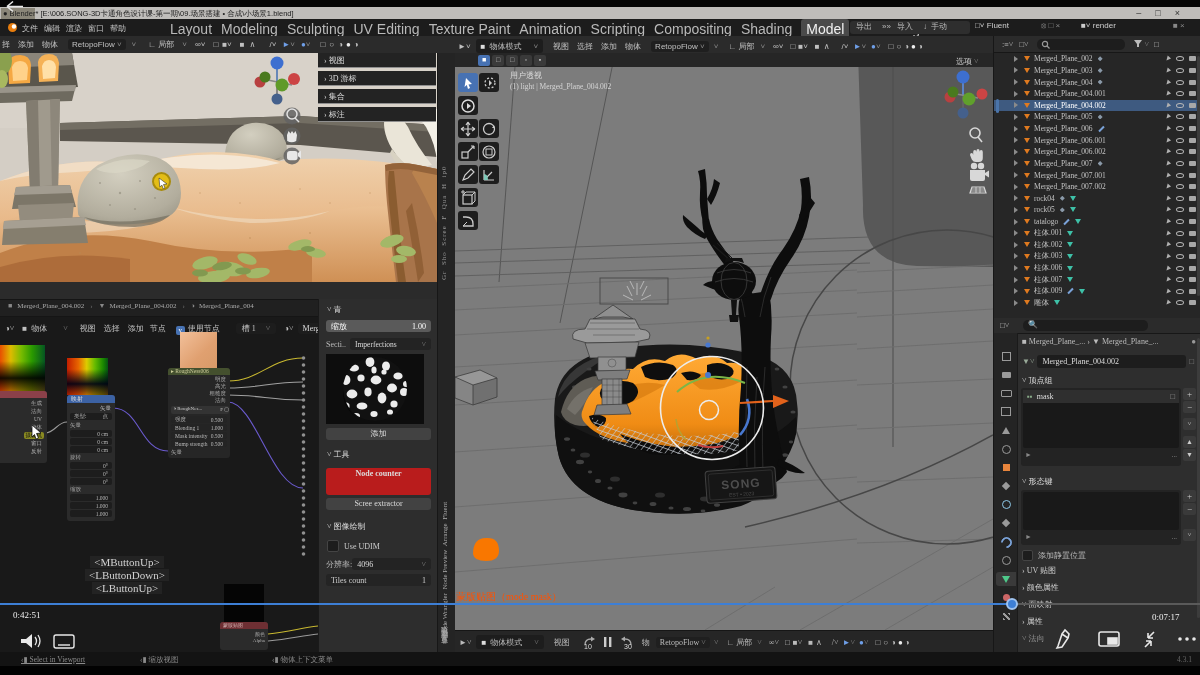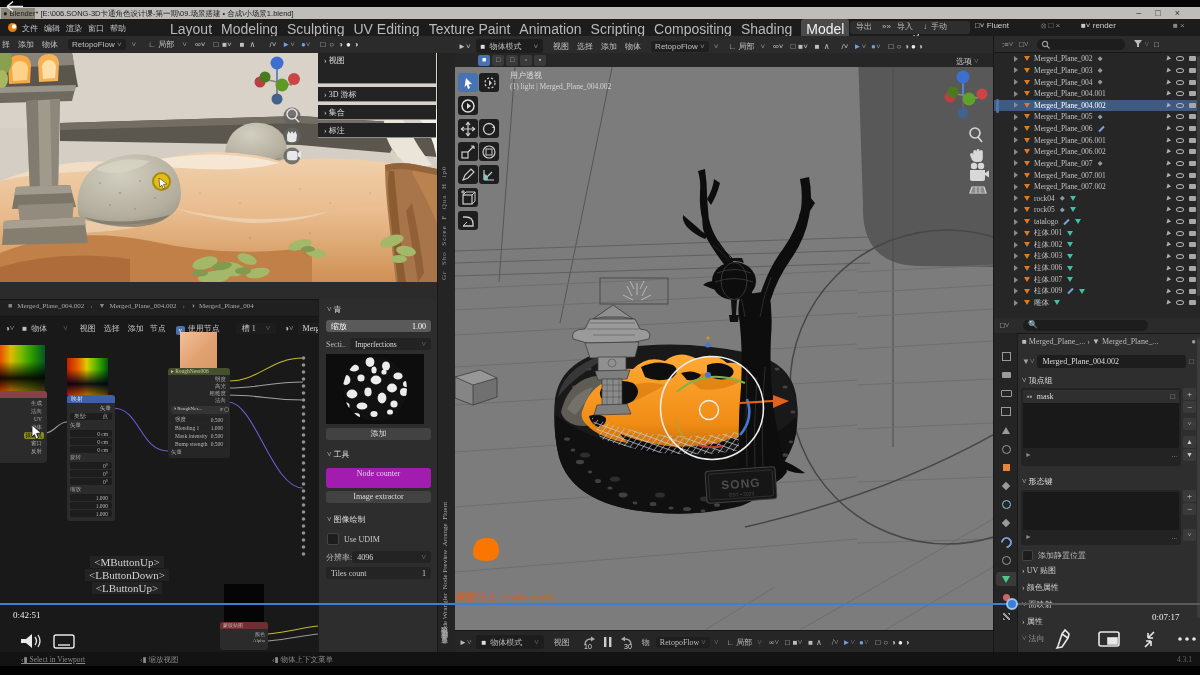--- a/index.html
+++ b/index.html
@@ -205,21 +205,21 @@
         <line x1="12" y1="11" x2="16" y2="15"></line>
     </g>
     <g fill="#e8e8e8">
       <path d="M4 28 l1.6 -4 l1.8 2.6 l1.6 -2.6 l1.8 2.6 l1.6 -2.6 l1.6 4 l-0.8 6 q-4.5 2.6 -9 0 Z"></path>
       <path d="M4 47 q0 -3 3 -3 l5 0 q2.6 0 2.6 2.6 l0 4 q0 2.6 -2.6 2.6 l-5 0 q-3 0 -3 -2.6 Z M15 46 l3 -2.4 l0 8 l-3 -2.4"></path>
     </g>
   </svg>
 </div>
 
 <div class="abs t8" style="left:318px;top:53px;width:118px;color:#ddd;">
-  <div style="height:12px;background:#232323;border-bottom:1px solid #8f8f8f;padding:2px 6px 16px;">› 视图</div>
+  <div style="height:12px;background:#232323;border-bottom:1px solid #8f8f8f;padding:2px 6px 0;">› 视图</div>
   <div style="height:12px;background:#232323;border-bottom:1px solid #8f8f8f;padding:2px 6px 0;margin-top:3px;">› 3D 游标</div>
   <div style="height:12px;background:#232323;border-bottom:1px solid #8f8f8f;padding:2px 6px 0;margin-top:3px;">› 集合</div>
   <div style="height:12px;background:#232323;border-bottom:1px solid #8f8f8f;padding:2px 6px 0;margin-top:3px;">› 标注</div>
 </div>
 
 <div class="abs" id="node-ed" style="left:0;top:282px;width:437px;height:370px;background:#191919;overflow:hidden;">
   <div style="height:17px;background:#2b2b2b;border-bottom:1px solid #151515;"></div>
   <div style="height:16px;background:#202020;border-bottom:1px solid #151515;"></div>
 </div>
 <div class="abs t8" style="left:0;top:276px;color:#c0c0c0;white-space:nowrap;margin-top:47px;">
@@ -415,22 +415,22 @@
           <ellipse cx="64" cy="58" rx="3" ry="2.6"></ellipse>
         <ellipse cx="14" cy="38" rx="3" ry="3.6"></ellipse>
           <ellipse cx="80" cy="30" rx="3" ry="3"></ellipse>
       </g>
       <path d="M26 60 A32 32 0 0 1 17 35 A38 42 0 0 0 30 64 Z" fill="#000" opacity="0.55"></path>
 
     </svg>
   </div>
   <div style="margin:4px 7px 0;height:12px;background:#424242;border-radius:3px;color:#ddd;font-size:8px;text-align:center;line-height:12px;">添加</div>
   <div class="t8" style="margin:9px 0 0 8px;color:#ddd;">˅ 工具</div>
-  <div style="margin:8px 7px 0;height:20px;background:#a21caf;border-radius:3px;color:#ddd;font-size:8px;text-align:center;line-height:12px;">Node counter</div>
-  <div style="margin:3px 7px 0;height:12px;background:#424242;border-radius:3px;color:#ddd;font-size:8px;text-align:center;line-height:12px;">Image extractor</div>
+  <div style="margin:8px 7px 0;height:27px;background:#b91c1c;border-radius:3px;color:#ddd;font-size:8px;text-align:center;line-height:12px;font-weight:bold;">Node counter</div>
+  <div style="margin:3px 7px 0;height:12px;background:#424242;border-radius:3px;color:#ddd;font-size:8px;text-align:center;line-height:12px;">Scree extractor</div>
   <div class="t8" style="margin:11px 0 0 8px;color:#ddd;">˅ 图像绘制</div>
   <div class="row t8" style="margin:8px 0 0 8px;color:#ccc;"><span style="width:10px;height:10px;background:#1d1d1d;border:1px solid #444;border-radius:2px;display:inline-block;margin-right:5px;"></span>Use UDIM</div>
   <div class="row t8" style="margin:6px 7px 0;color:#bbb;">
       <span>分辨率:</span>
       <div style="flex:1;margin-left:0;height:12px;background:#232323;border-radius:3px;display:flex;justify-content:space-between;align-items:center;padding:0 5px;color:#ddd;">
         <span>4096</span>
         <span style="color:#888">˅</span>
       </div>
     </div>
   <div style="margin:4px 7px 4px;height:12px;background:#242424;border-radius:3px;color:#ccc;font-size:8px;display:flex;justify-content:space-between;padding:0 5px;align-items:center;">
@@ -1158,21 +1158,21 @@
   <path d="M3 8 L8 8 L14 3 L14 17 L8 12 L3 12 Z" fill="#e8e8e8"></path>
   <path d="M17 6 Q20 10 17 14 M20 4 Q24 10 20 16" stroke="#e8e8e8" stroke-width="1.3" fill="none"></path>
   <rect x="36" y="4" width="20" height="13" rx="2" fill="none" stroke="#e8e8e8" stroke-width="1.4"></rect>
   <path d="M40 14 L52 14" stroke="#e8e8e8" stroke-width="1.4"></path>
 </svg>
 <div class="abs" id="subs" style="left:85px;top:556px;font-size:11px;color:#d0d0d0;text-align:center;">
   <div style="background:rgba(38,38,38,0.78);padding:0 4px;display:inline-block;">&lt;MButtonUp&gt;</div><br>
   <div style="background:rgba(38,38,38,0.78);padding:0 4px;display:inline-block;margin-top:1px;">&lt;LButtonDown&gt;</div><br>
   <div style="background:rgba(38,38,38,0.78);padding:0 4px;display:inline-block;margin-top:1px;">&lt;LButtonUp&gt;</div>
 </div>
-<div class="abs" style="left:456px;top:590px;color:#ff5100;font-size:10px;">蒙版节点（mask mask）</div>
+<div class="abs" style="left:456px;top:590px;color:#ff5100;font-size:10px;">蒙版贴图（mode mask）</div>
 <svg class="abs" style="left:1050px;top:626px;" width="150" height="28">
   <g stroke="#e8e8e8" stroke-width="1.6" fill="none">
     <path d="M8 20 L12 8 L18 12 L12 21 L7 22 Z M12 8 L15 4 L19 8 L18 12"></path>
     <rect x="49" y="6" width="20" height="14" rx="2"></rect>
     <rect x="58" y="12" width="9" height="6" fill="#e8e8e8"></rect>
     <path d="M104 6 L98 12 M98 12 L103 12 M98 12 L98 7 M95 21 L101 15 M101 15 L96 15 M101 15 L101 20"></path>
   </g>
   <g fill="#e8e8e8">
       <circle cx="130" cy="13" r="1.8"></circle>
       <circle cx="137" cy="13" r="1.8"></circle>

